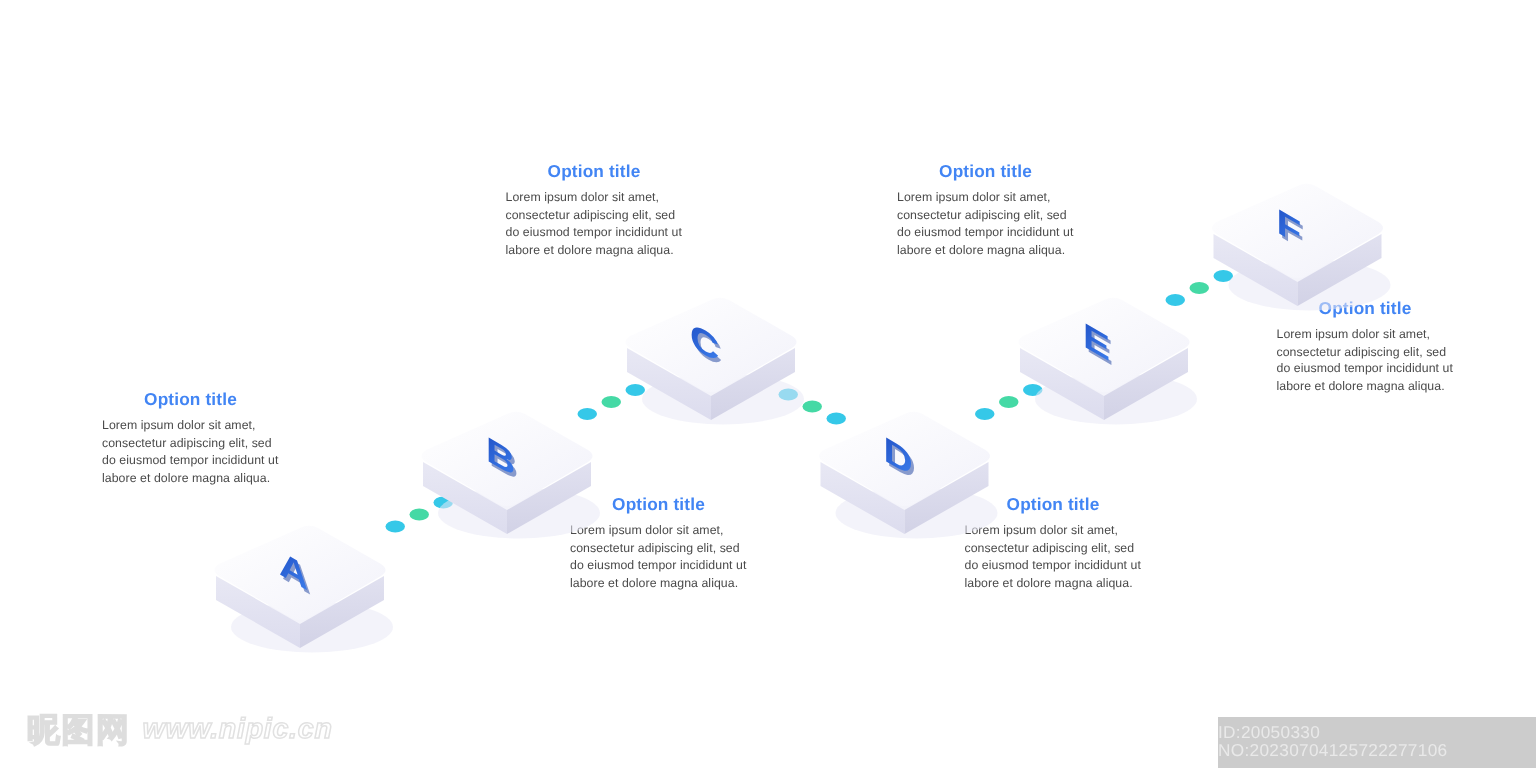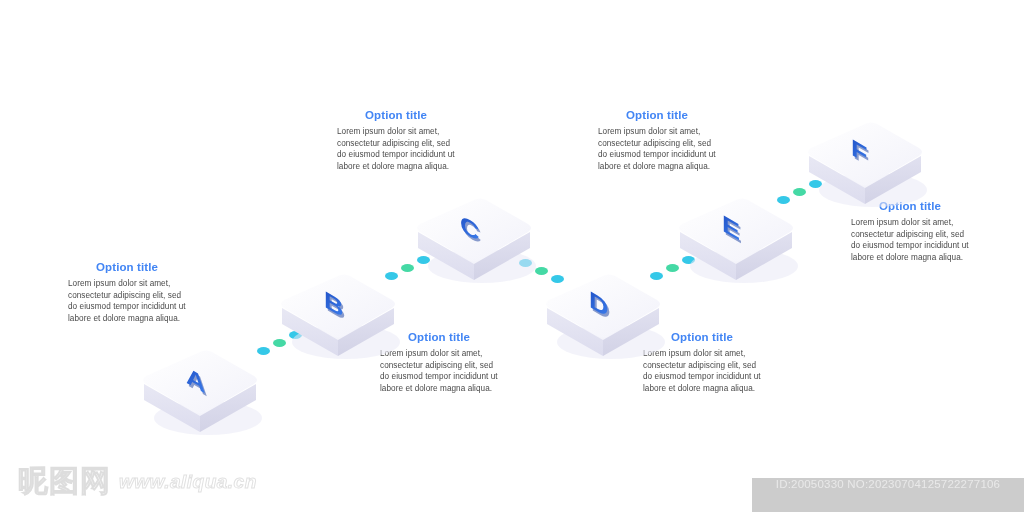--- a/index.html
+++ b/index.html
@@ -75,44 +75,44 @@
   #watermark {
     position: absolute;
     left: 18px;
     bottom: 10px;
     display: flex;
     align-items: center;
     gap: 8px;
     opacity: 0.85;
   }
   #watermark-logo {
-    font-size: 30px;
+    font-size: 22px;
     font-weight: 700;
     color: transparent;
     -webkit-text-stroke: 1px #d8d8d8;
     letter-spacing: 1px;
     font-family: "DejaVu Sans", sans-serif;
   }
   #watermark-url {
     font-size: 19px;
     font-style: italic;
     font-weight: 700;
     color: transparent;
     -webkit-text-stroke: 1px #dcdcdc;
     letter-spacing: 0.5px;
   }
   #id-bar {
     position: absolute;
     right: 0;
     bottom: 0;
-    width: 272px;
+    width: 212px;
     height: 34px;
     background: #cccccc;
     display: flex;
-    align-items: flex-start;
+    align-items: center;
     justify-content: center;
   }
   #id-bar-text {
     font-size: 11.5px;
     color: #e9e9e9;
     letter-spacing: 0.2px;
   }
 </style>
 </head>
 <body>
@@ -361,20 +361,20 @@
       <path d="M60 14 Q66 11 72 14 L114 38 Q120 42 114 46 L66 74 Q60 77 54 74 L6 46 Q0 42 6 38 Z" fill="url(#topF)"></path>
       <g transform="translate(48,32) skewY(30) scale(1,0.86)">
         <text x="0" y="18" font-family="'Liberation Sans',sans-serif" font-size="27" font-weight="700" fill="#1a3f9e" opacity="0.5">F</text>
         <text x="-2" y="16" font-family="'Liberation Sans',sans-serif" font-size="27" font-weight="700" fill="url(#glyphF)">F</text>
       </g>
     </svg>
   </div>
 
   <div id="watermark">
     <span id="watermark-logo">昵图网</span>
-    <span id="watermark-url">www.aliqua.cn</span>
+    <span id="watermark-url">www.nipic.cn</span>
   </div>
 
   <div id="id-bar">
     <span id="id-bar-text">ID:20050330 NO:20230704125722277106</span>
   </div>
 
 </div>
 
 </body></html>

